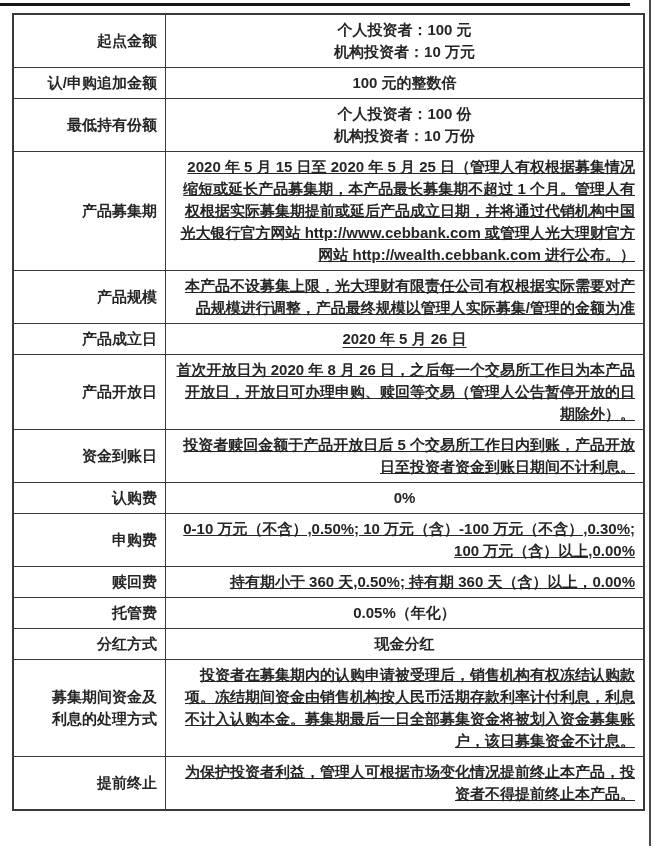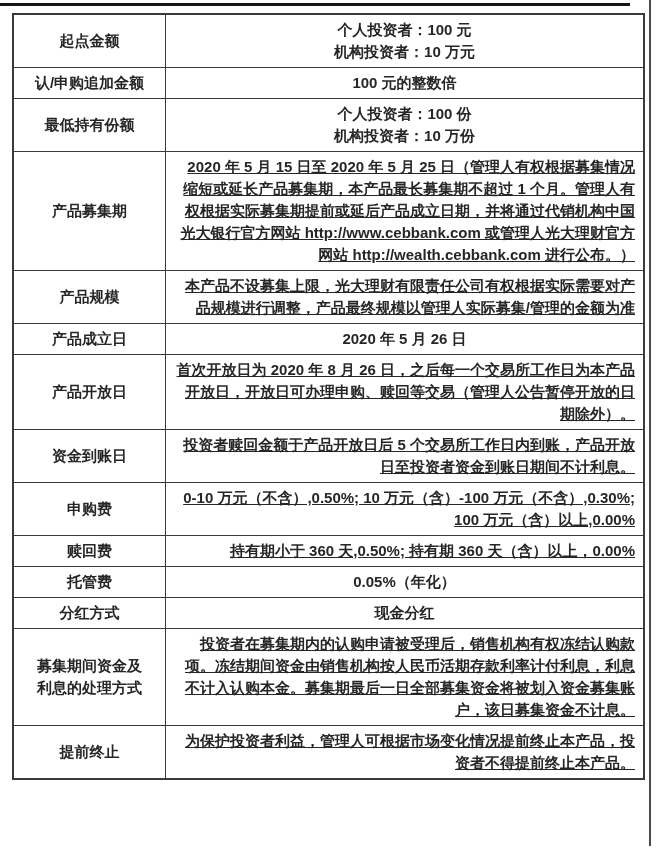--- a/index.html
+++ b/index.html
@@ -46,26 +46,26 @@
     font-size: 15px;
     line-height: 22px;
     font-weight: 700;
     color: #262626;
     white-space: pre-line;
     padding: 4px 8px;
     word-break: break-word;
   }
   td.label-cell {
     width: 135px;
-    text-align: center;
+    text-align: right;
     padding: 4px 4px;
   }
   td.value-cell.align-center { text-align: center; }
   td.value-cell.align-left  { text-align: right; text-decoration: underline; }
-  td.value-cell.underlined  { text-underline-offset: 3px; }
+  td.value-cell.underlined  { text-decoration: underline; text-underline-offset: 3px; }
 </style>
 </head>
 <body>
 
 <div class="top-rule"></div>
 <div class="page-edge-line"></div>
 
 <table class="terms">
   <tbody>
   <tr>
@@ -103,20 +103,24 @@
   <tr>
     <td class="label-cell">产品开放日</td>
     <td class="value-cell align-left">首次开放日为 2020 年 8 月 26 日，之后每一个交易所工作日为本产品开放日，开放日可办理申购、赎回等交易（管理人公告暂停开放的日期除外）。</td>
   </tr>
 
   <tr>
     <td class="label-cell">资金到账日</td>
     <td class="value-cell align-left">投资者赎回金额于产品开放日后 5 个交易所工作日内到账，产品开放日至投资者资金到账日期间不计利息。</td>
   </tr>
 
+  <tr>
+    <td class="label-cell">认购费</td>
+    <td class="value-cell align-center">0%</td>
+  </tr>
 
   <tr>
     <td class="label-cell">申购费</td>
     <td class="value-cell align-left">0-10 万元（不含）,0.50%; 10 万元（含）-100 万元（不含）,0.30%; 100 万元（含）以上,0.00%</td>
   </tr>
 
   <tr>
     <td class="label-cell">赎回费</td>
     <td class="value-cell align-left">持有期小于 360 天,0.50%; 持有期 360 天（含）以上，0.00%</td>
   </tr>

